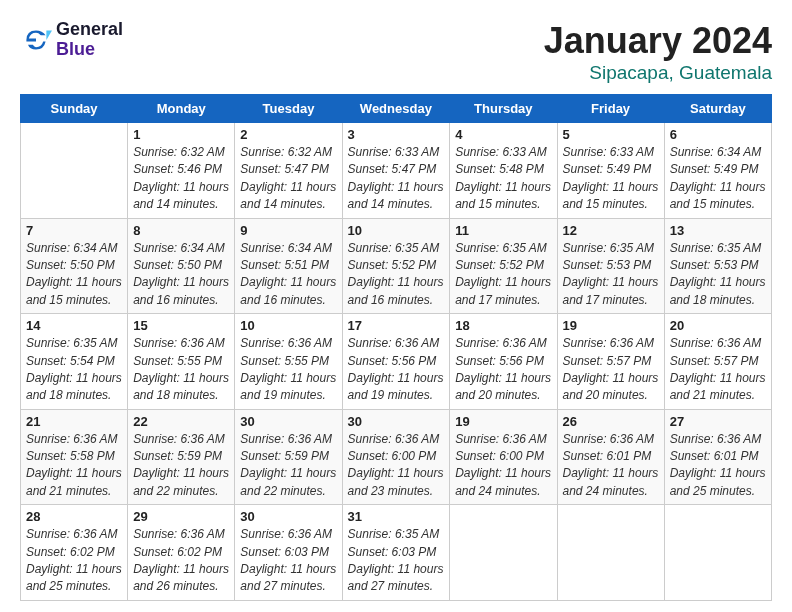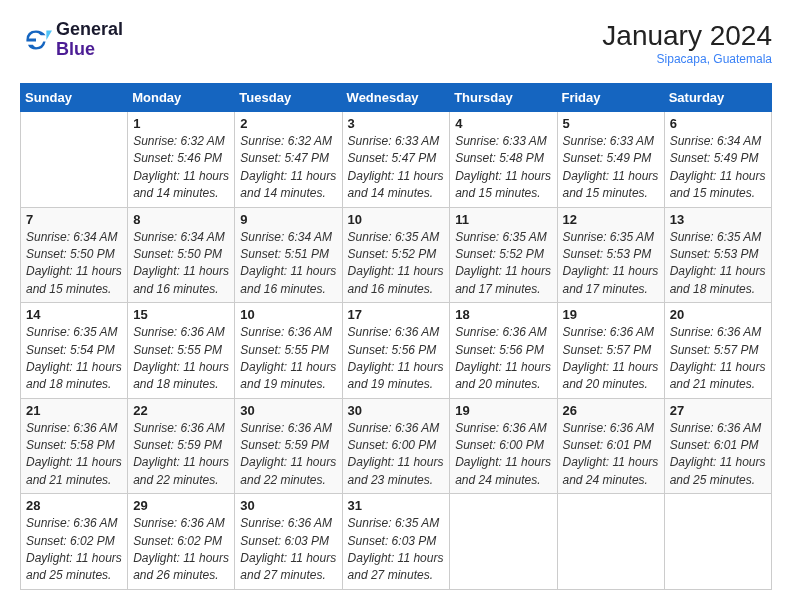--- a/index.html
+++ b/index.html
@@ -7,59 +7,59 @@
       font-family: Arial, sans-serif;
       background: #fff;
       width: 792px;
       min-height: 612px;
       padding: 20px;
     }
     .header {
       display: flex;
       justify-content: space-between;
       align-items: flex-start;
-      margin-bottom: 17px;
+      margin-bottom: 10px;
     }
     .logo {
       display: flex;
       align-items: center;
       gap: 4px;
     }
     .logo-text {
       font-size: 18px;
       font-weight: bold;
       color: #1a1a2e;
       line-height: 1.1;
     }
     .logo-icon {
       width: 32px;
       height: 32px;
     }
     .title-block {
       text-align: right;
     }
     .calendar-title {
-      font-size: 28px;
-      font-weight: normal;
+      font-size: 36px;
+      font-weight: bold;
       color: #222;
     }
     .calendar-subtitle {
-      font-size: 12px;
-      color: #3b82f6;
+      font-size: 19px;
+      color: #0f766e;
     }
     table {
       width: 100%;
       border-collapse: collapse;
       font-size: 11px;
     }
     thead tr th {
       background-color: #1565c0;
       color: #fff;
       padding: 6px 4px;
-      text-align: left;
+      text-align: center;
       font-size: 13px;
       font-weight: bold;
       border: 1px solid #1565c0;
     }
     tbody tr td {
       border: 1px solid #ccc;
       vertical-align: top;
       padding: 4px 5px;
       width: 108px;
       min-height: 80px;

